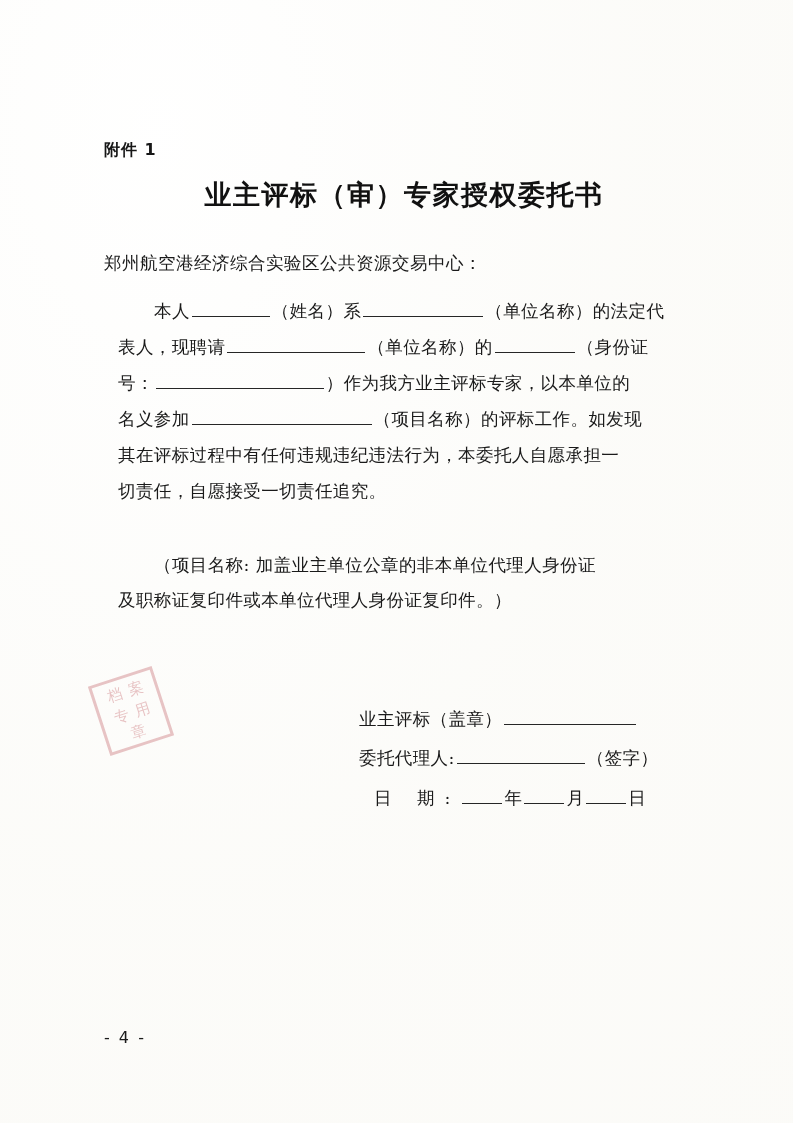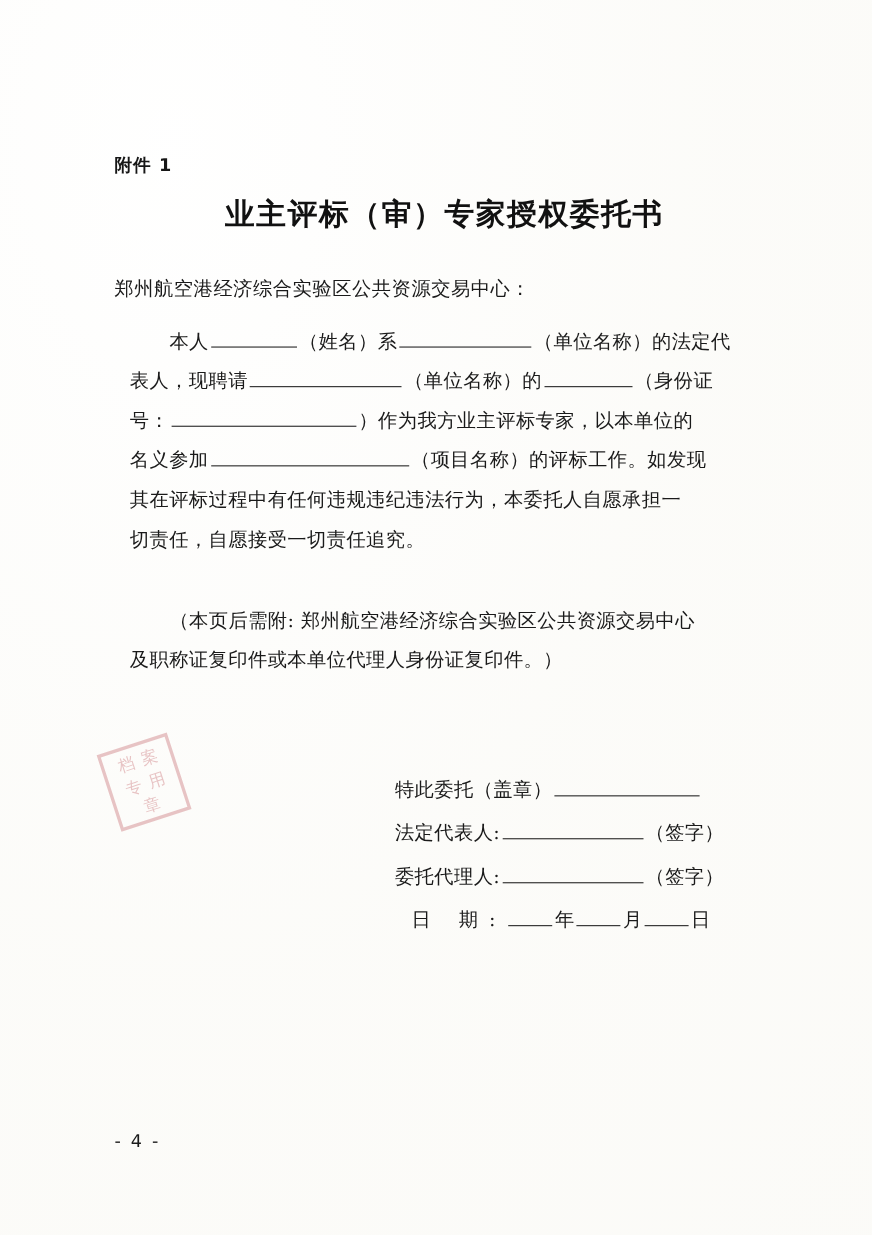--- a/index.html
+++ b/index.html
@@ -141,36 +141,35 @@
 
     <h1 class="doc-title">业主评标（审）专家授权委托书</h1>
 
     <p class="addressee">郑州航空港经济综合实验区公共资源交易中心：</p>
 
     <p class="para indent2"><span>本人</span><span class="blank b-name"></span><span>（姓名）系</span><span class="blank b-unit1"></span><span>（单位名称）的法定代</span><br><span>表人，现聘请</span><span class="blank b-unit2"></span><span>（单位名称）的</span><span class="blank b-idlabel"></span><span>（身份证</span><br><span>号：</span><span class="blank b-idnum"></span><span>）作为我方业主评标专家，以本单位的</span><br><span>名义参加</span><span class="blank b-project"></span><span>（项目名称）的评标工作。如发现</span><br><span>其在评标过程中有任何违规违纪违法行为，本委托人自愿承担一</span><br><span>切责任，自愿接受一切责任追究。</span></p>
 
 
     <div class="block-gap"></div>
 
-    <p class="para indent2"><span>（本页后需附: 郑州航空港经济综合实验区公共资源交易中心</span><br><span>及职称证复印件或本单位代理人身份证复印件。）</span></p>
+    <p class="para indent2"><span>（项目名称: 加盖业主单位公章的非本单位代理人身份证</span><br><span>及职称证复印件或本单位代理人身份证复印件。）</span></p>
 
   </div>
 
   <div class="stamp">
     <svg width="72" height="78" viewBox="0 0 72 78">
       <rect x="4" y="4" width="64" height="70" fill="none" stroke="#b8434a" stroke-width="3"></rect>
       <text x="18" y="24" font-family="DejaVu Serif, serif" font-size="15" fill="#b8434a">档</text>
       <text x="40" y="24" font-family="DejaVu Serif, serif" font-size="15" fill="#b8434a">案</text>
       <text x="18" y="46" font-family="DejaVu Serif, serif" font-size="15" fill="#b8434a">专</text>
       <text x="40" y="46" font-family="DejaVu Serif, serif" font-size="15" fill="#b8434a">用</text>
       <text x="29" y="66" font-family="DejaVu Serif, serif" font-size="15" fill="#b8434a">章</text>
     </svg>
   </div>
 
   <div class="signature-area">
-    <div class="sig-line"><span>特此委托（盖章）</span><span class="blank b-unitseal"></span></div>
-    <div class="sig-line"><span>法定代表人:</span><span class="blank b-sign"></span><span>（签字）</span></div>
+    <div class="sig-line"><span>业主评标（盖章）</span><span class="blank b-unitseal"></span></div>
     <div class="sig-line"><span>委托代理人:</span><span class="blank b-sign"></span><span>（签字）</span></div>
     <div class="sig-line date-line"><span class="sig-label-spaced">日    期:</span><span class="blank b-num"></span><span>年</span><span class="blank b-num"></span><span>月</span><span class="blank b-num"></span><span>日</span></div>
   </div>
 
   <div class="page-number">- 4 -</div>
 </div>
 
 </body></html>

